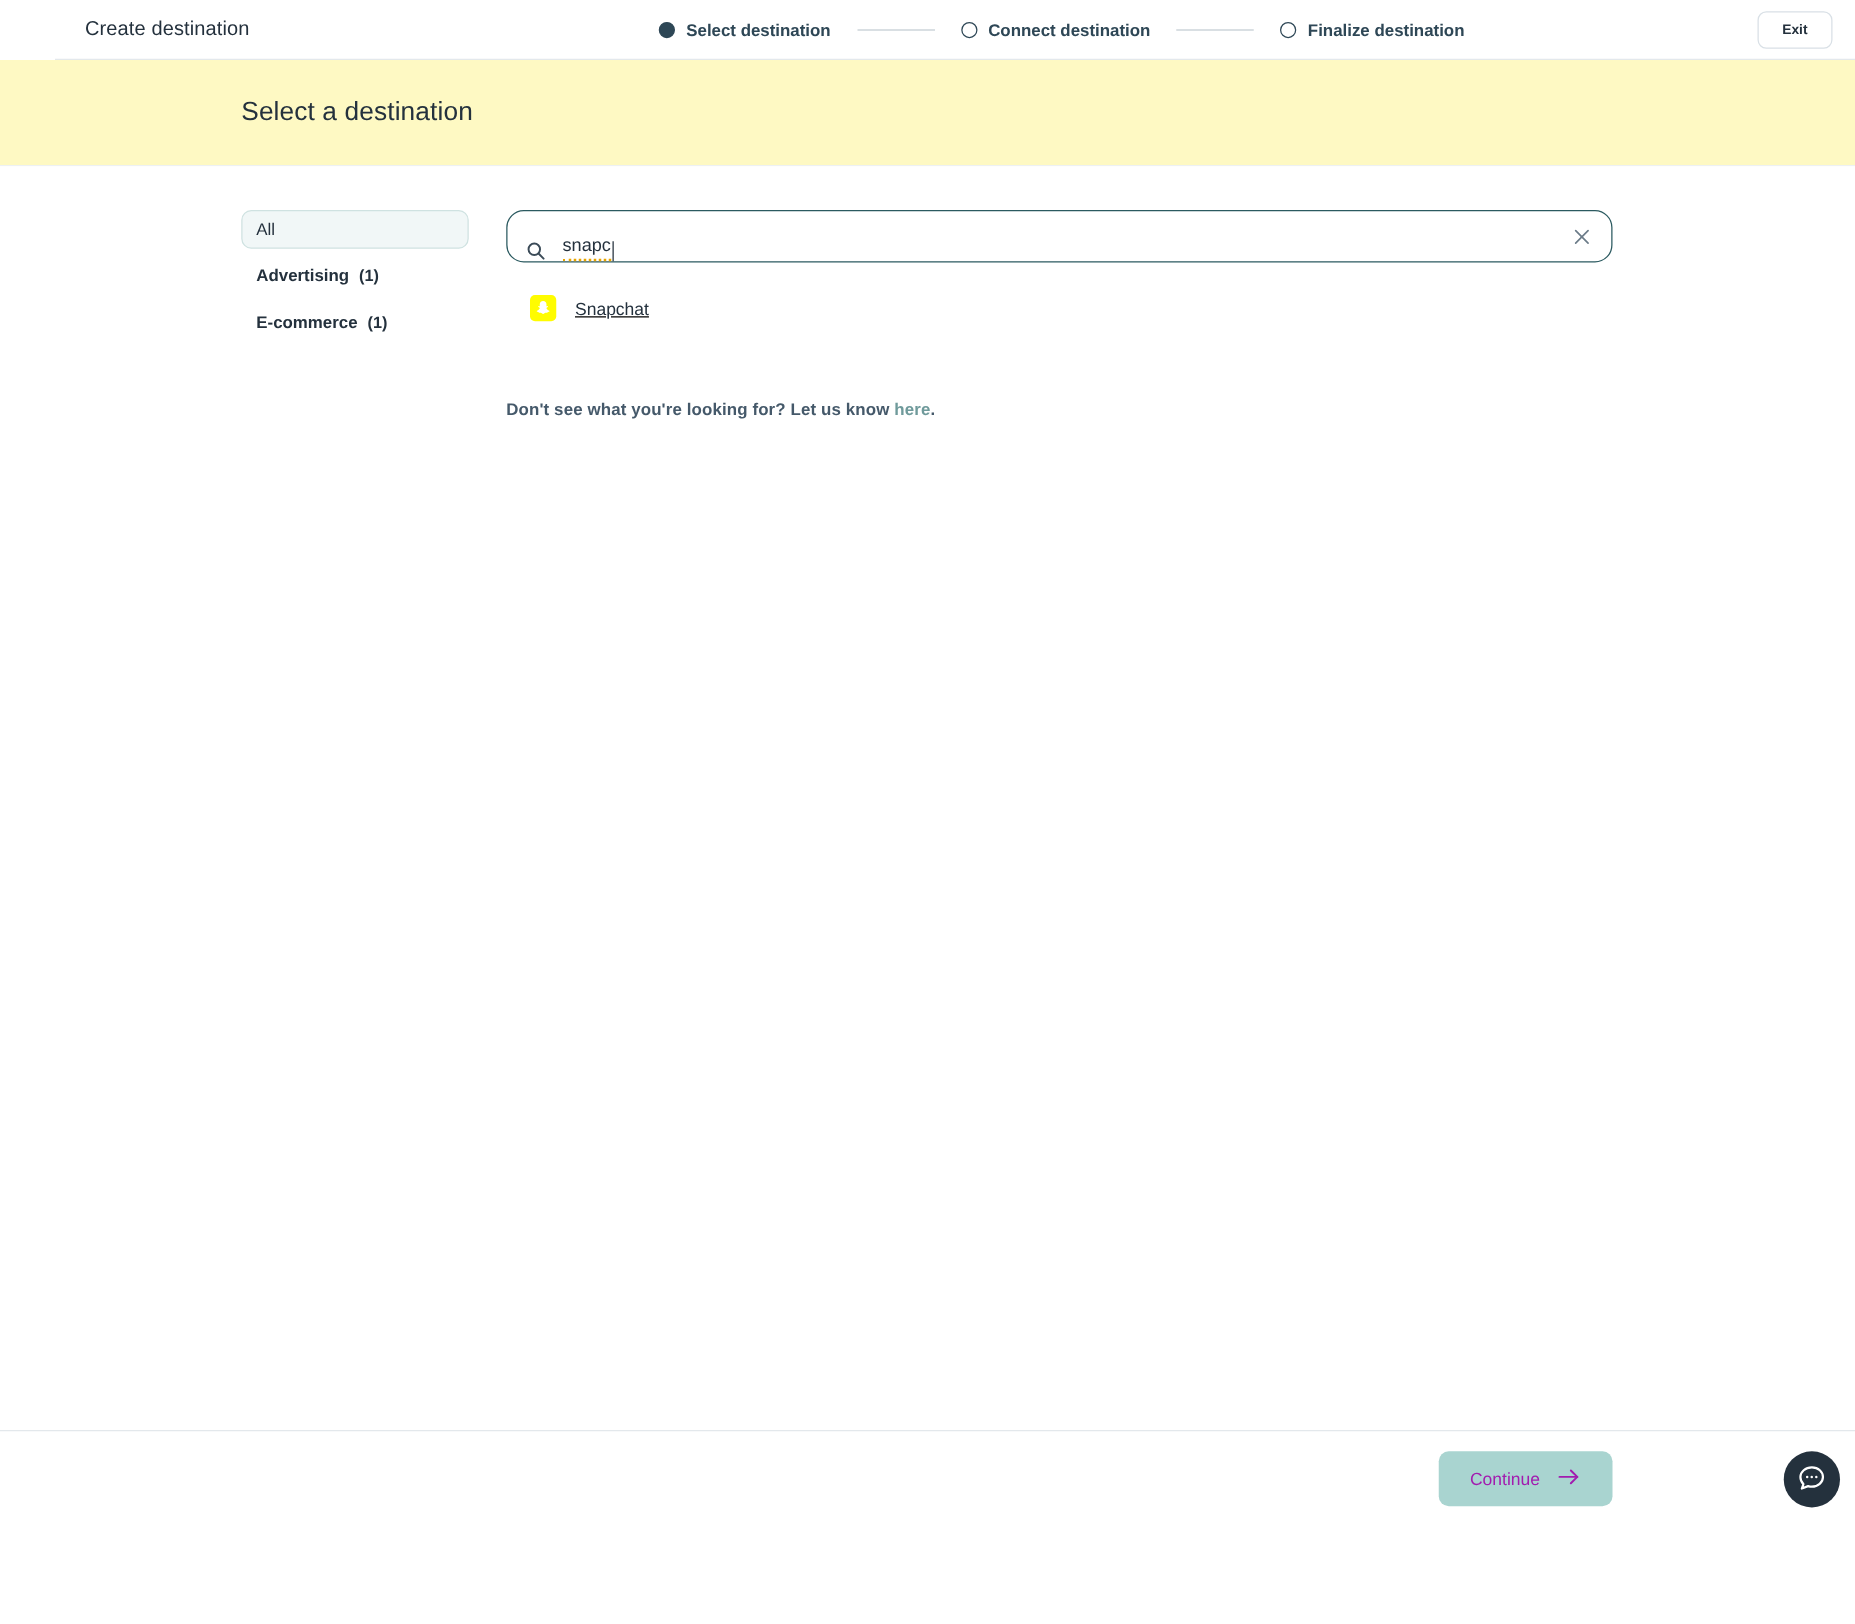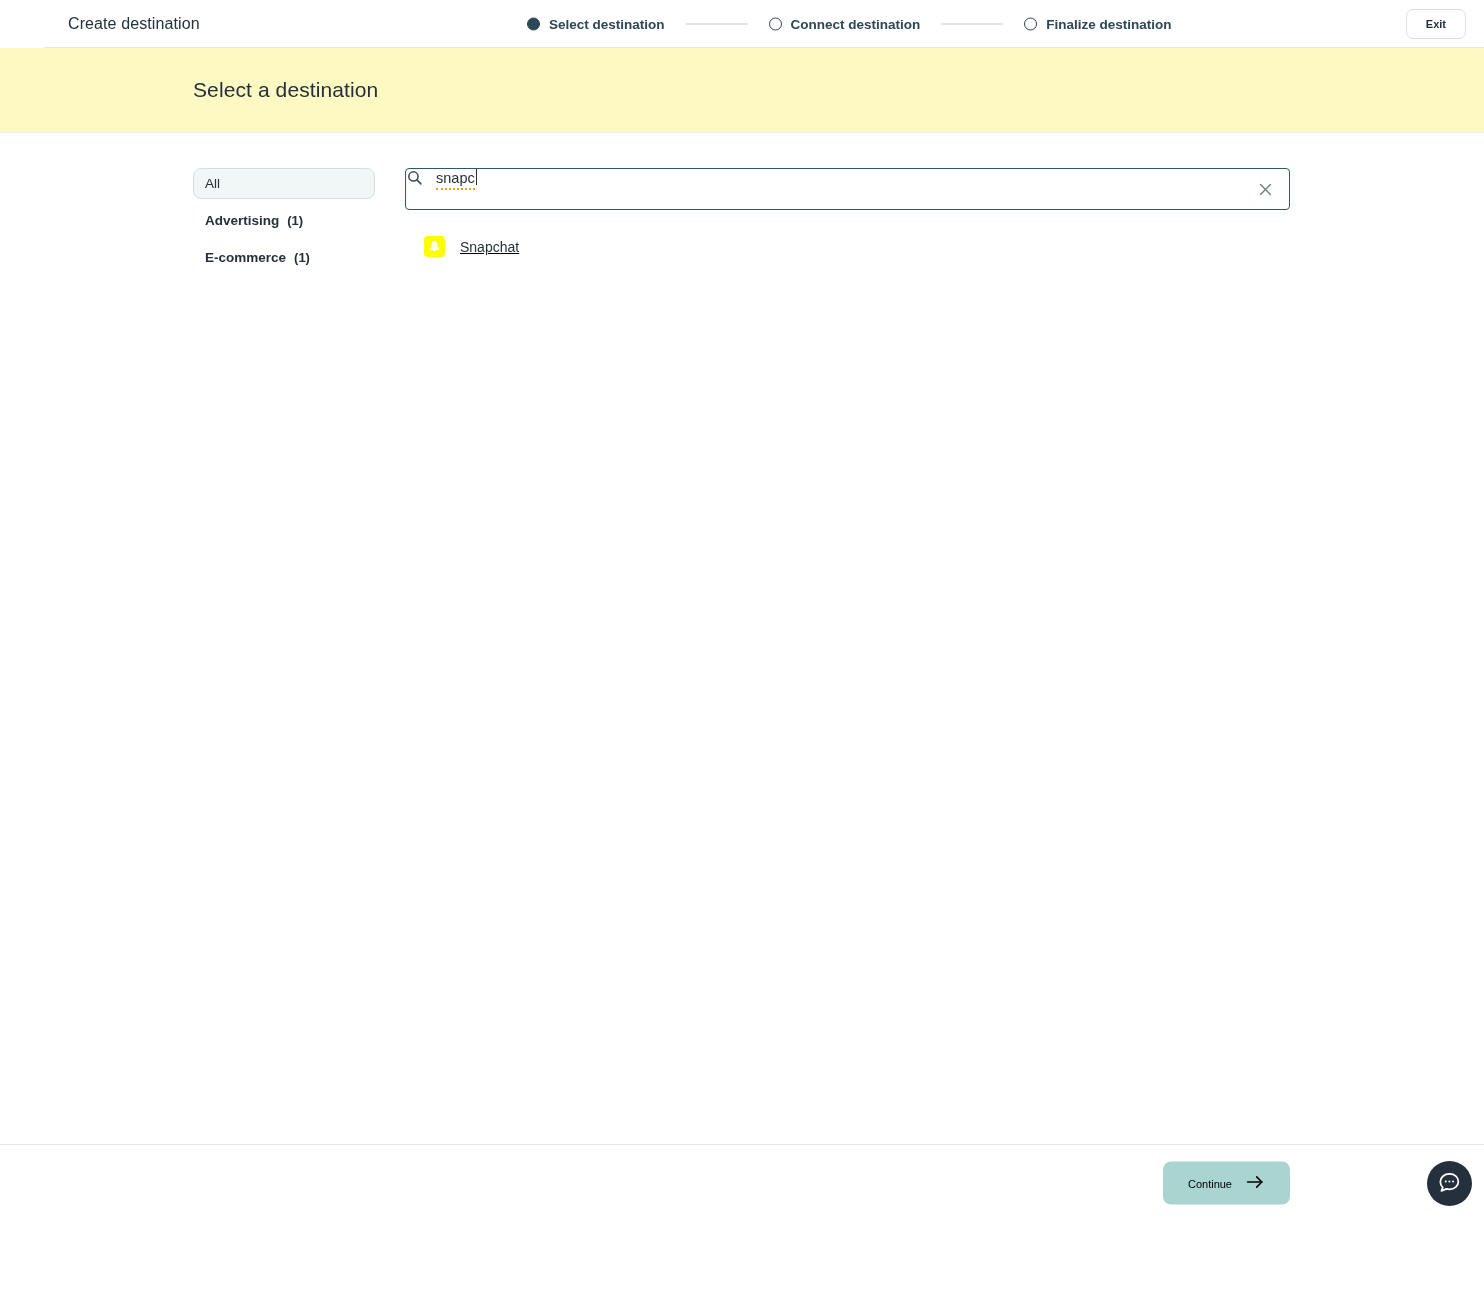--- a/index.html
+++ b/index.html
@@ -165,25 +165,25 @@
   .main-col {
     flex: 1;
     padding-left: 30px;
     padding-right: 194px;
   }
 
   .search-wrap {
     position: relative;
     height: 42px;
     border: 1.6px solid #2b5a60;
-    border-radius: 4px;
-    background: #ffffff;
-    display: flex;
-    align-items: flex-start;
-    padding: 0 0;
+    border-radius: 14px;
+    background: #ffffff;
+    display: flex;
+    align-items: flex-end;
+    padding: 0 14px;
   }
 
   .search-icon {
     flex: 0 0 auto;
     width: 17px;
     height: 17px;
     color: #3b4b58;
     display: flex;
     align-items: center;
     justify-content: center;
@@ -280,24 +280,24 @@
   .continue-button {
     position: absolute;
     right: 194px;
     top: 50%;
     transform: translateY(-50%);
     display: flex;
     align-items: center;
     gap: 14px;
     padding: 13px 25px;
     background: #a9d4d0;
-    color: #000000;
+    color: #a21caf;
     border: none;
     border-radius: 8px;
-    font-size: 11px;
+    font-size: 14px;
     font-family: "Liberation Sans", sans-serif;
     cursor: default;
   }
 
   .chat-button {
     position: absolute;
     right: 12px;
     bottom: 15px;
     width: 45px;
     height: 45px;
@@ -394,20 +394,21 @@
           <div class="result-row">
             <span class="result-logo">
               <svg width="13" height="13" viewBox="0 0 24 24" fill="#ffffff">
                 <path d="M12 1.6c3.1 0 5 2.2 5 5.2 0 .9-.1 1.7-.1 2.3.4.2.9.2 1.4 0 .5-.2 1 .1 1 .6 0 .6-.8.9-1.5 1.2-.5.2-.9.4-.9.8 0 .9 2.1 3.5 4.1 4 .4.1.6.4.5.8-.2.8-1.9 1.1-2.7 1.2-.2.3-.2.8-.4 1.1-.2.3-.6.2-1 .1-.5-.1-1.1-.2-1.9 0-.8.2-1.3.6-1.9 1-.5.3-1 .6-1.6.6s-1.1-.3-1.6-.6c-.6-.4-1.1-.8-1.9-1-.8-.2-1.4-.1-1.9 0-.4.1-.8.2-1-.1-.2-.3-.2-.8-.4-1.1-.8-.1-2.5-.4-2.7-1.2-.1-.4.1-.7.5-.8 2-.5 4.1-3.1 4.1-4 0-.4-.4-.6-.9-.8-.7-.3-1.5-.6-1.5-1.2 0-.5.5-.8 1-.6.5.2 1 .2 1.4 0 0-.6-.1-1.4-.1-2.3 0-3 1.9-5.2 5-5.2z"></path>
               </svg>
             </span>
             <span class="result-name">Snapchat</span>
           </div>
         </div>
 
+        <div class="help-text"><span>Don't see what you're looking for? Let us know </span><span class="link">here</span><span>.</span></div>
 
       </div>
     </div>
 
     <div class="footer">
       <button class="continue-button">
         <span>Continue</span>
         <span>
           <svg width="19" height="15" viewBox="0 0 24 18" fill="none" stroke="currentColor" stroke-width="2" stroke-linecap="round" stroke-linejoin="round">
             <line x1="2" y1="9" x2="20" y2="9"></line>

